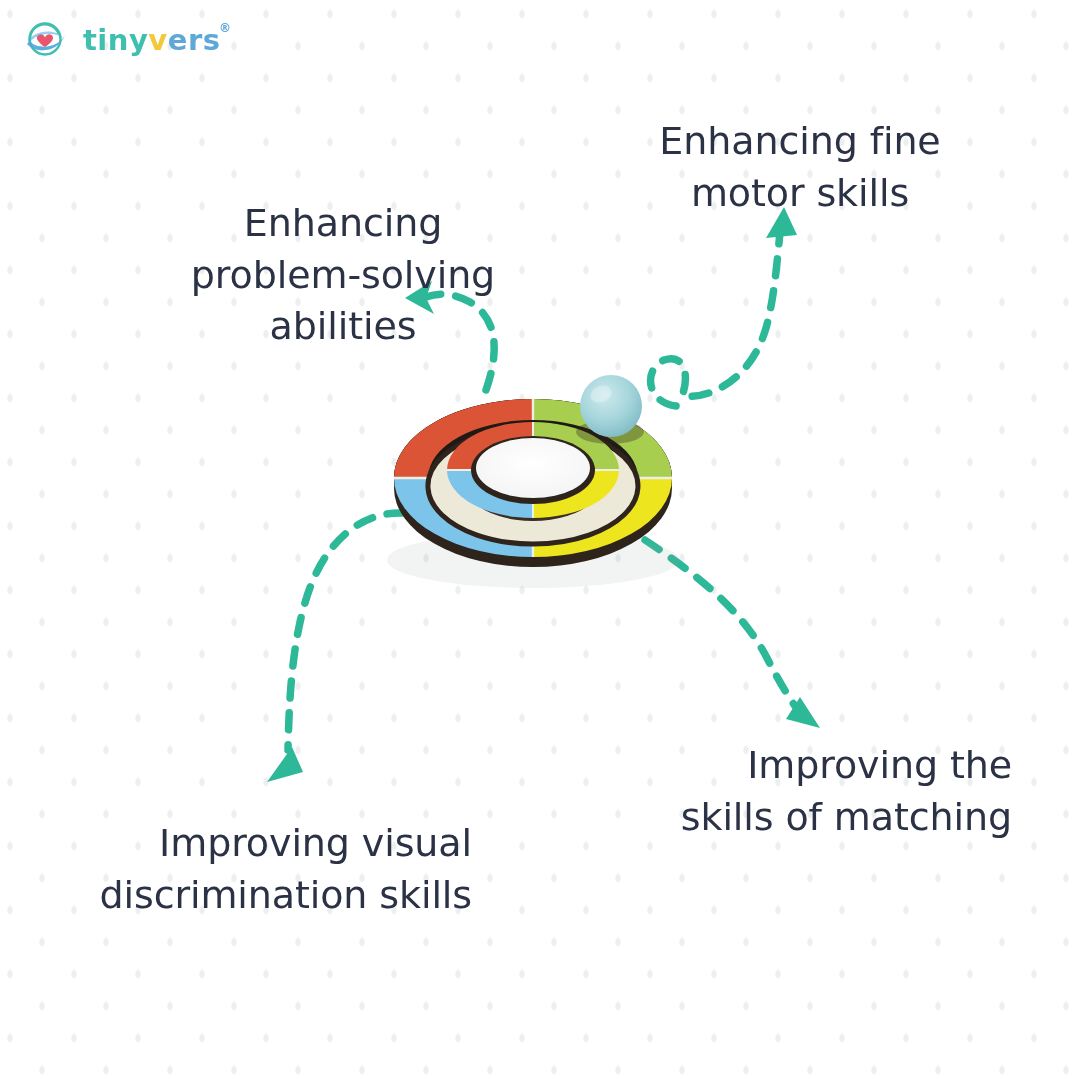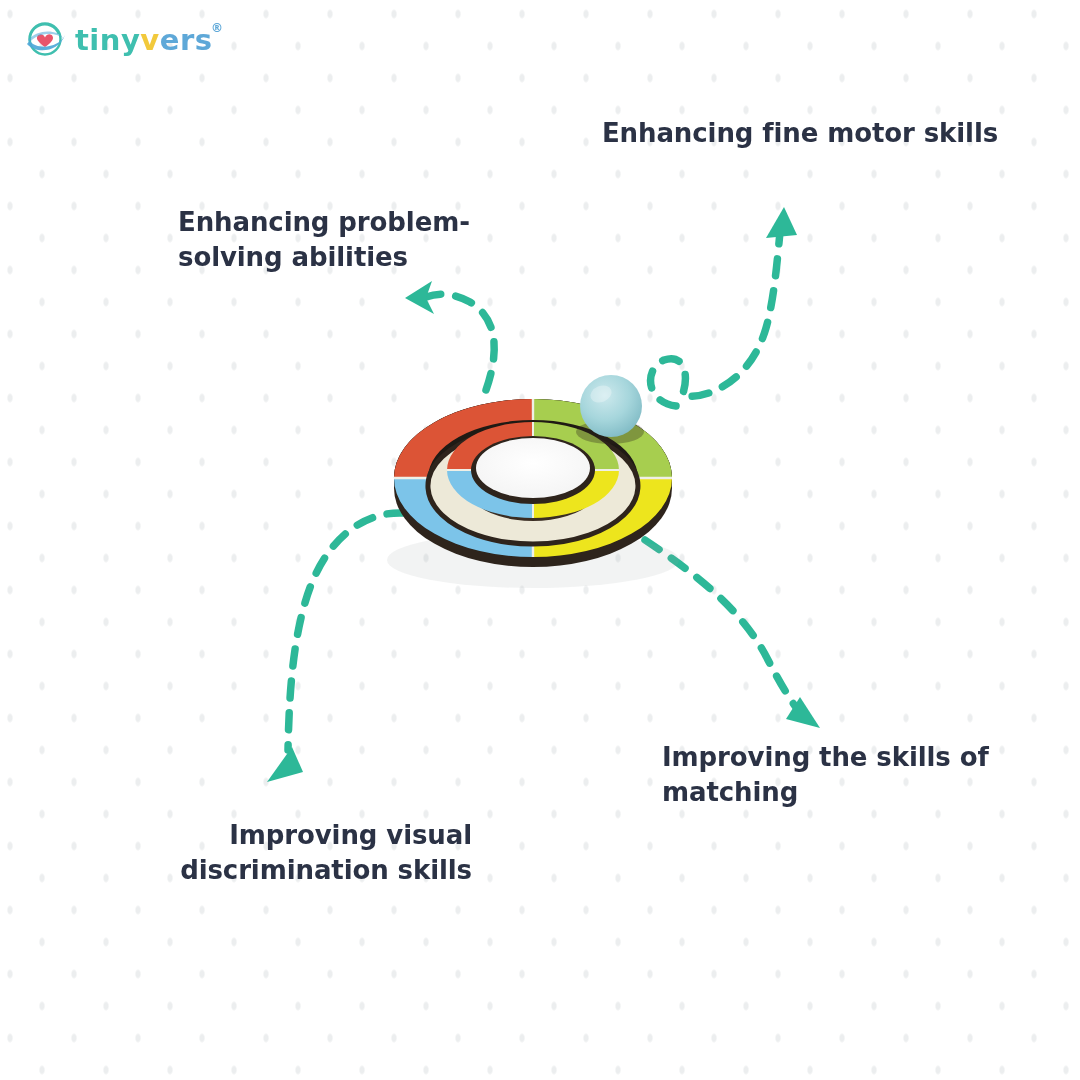--- a/index.html
+++ b/index.html
@@ -26,21 +26,21 @@
     overflow: hidden;
   }
 
   
   #brand {
     position: absolute;
     left: 24px;
     top: 18px;
     display: flex;
     align-items: center;
-    gap: 7px;
+    gap: 15px;
     height: 44px;
   }
   #brand-mark { width: 44px; height: 40px; display:block; flex:0 0 auto;}
   #brand-word {
     font-size: 29px;
     font-weight: 700;
     letter-spacing: 0.5px;
     line-height: 1;
     position: relative;
     white-space: nowrap;
@@ -55,45 +55,45 @@
     right: -11px;
     font-size: 12px;
     color: #5EA8D8;
     font-weight: 700;
   }
 
   
   .callout {
     position: absolute;
     color: #2B3245;
-    font-weight: 700;
-    font-size: 26px;
+    font-weight: 400;
+    font-size: 38px;
     line-height: 1.36;
     letter-spacing: -0.1px;
     font-family: "DejaVu Sans", sans-serif;
   }
   #label-fine-motor {
     left: 600px; top: 116px;
     width: 400px;
     text-align: center;
   }
   #label-problem-solving {
-    left: 178px; top: 205px;
+    left: 178px; top: 198px;
     width: 330px;
-    text-align: left;
+    text-align: center;
   }
   #label-visual {
     left: 72px; top: 818px;
     width: 400px;
     text-align: right;
   }
   #label-matching {
     left: 662px; top: 740px;
     width: 350px;
-    text-align: left;
+    text-align: right;
   }
 
   
   #arrows, #product {
     position: absolute;
     left: 0; top: 0;
     width: 1080px; height: 1080px;
     pointer-events: none;
   }
   .arrow-path {

